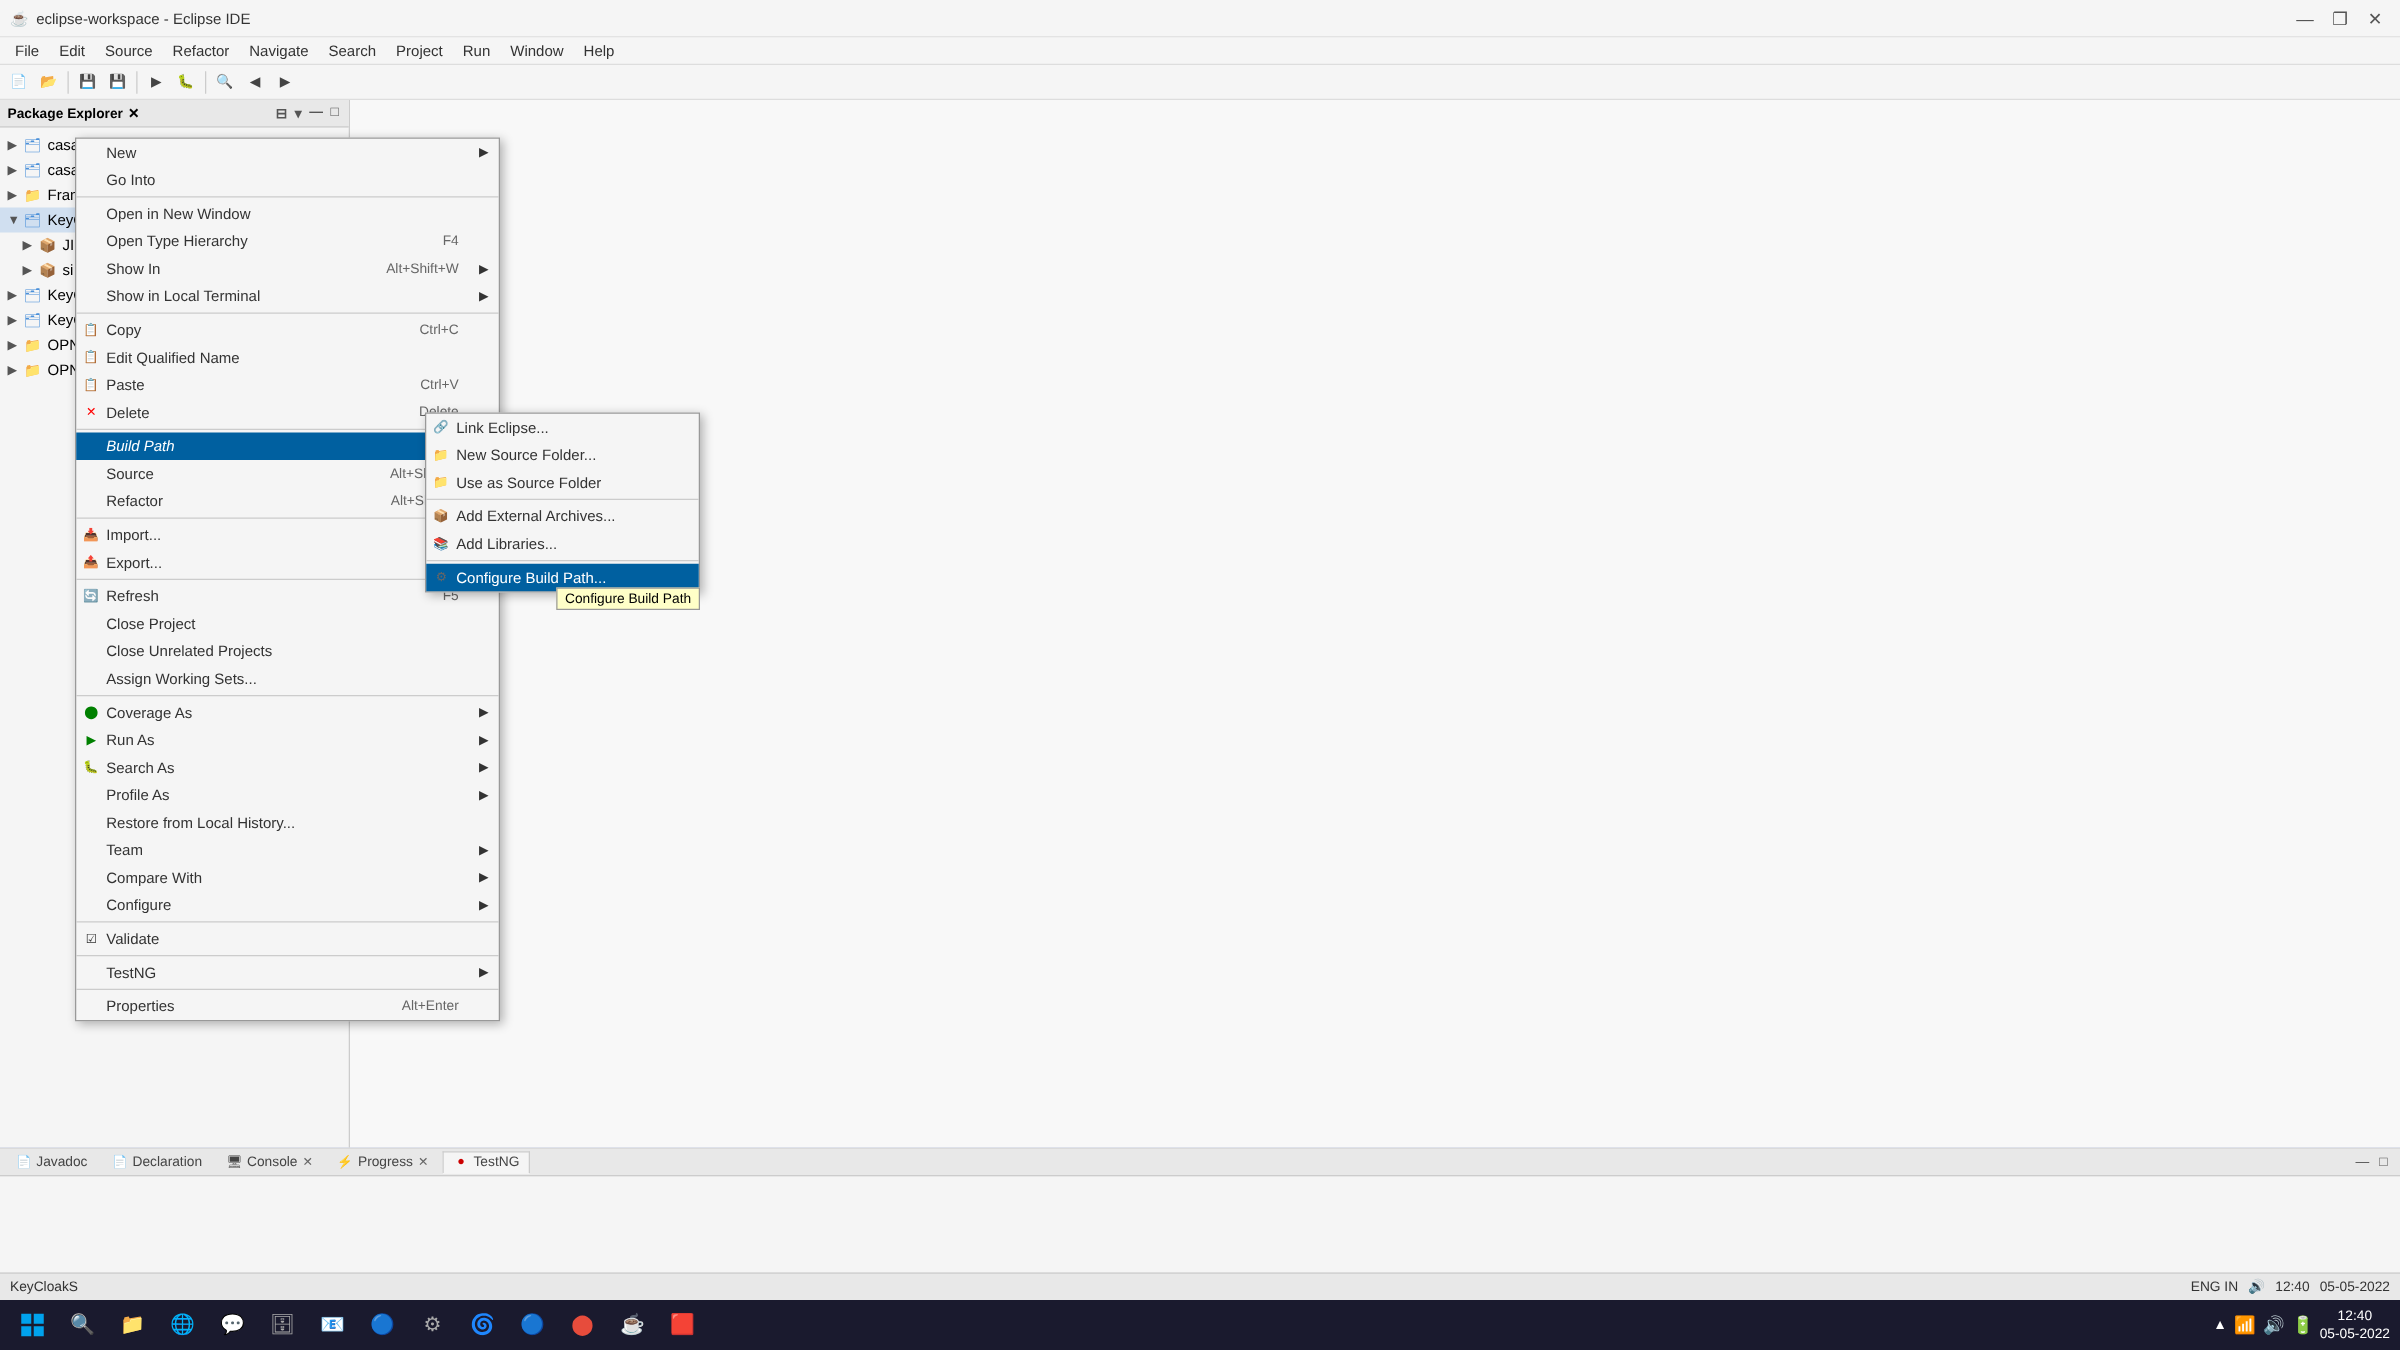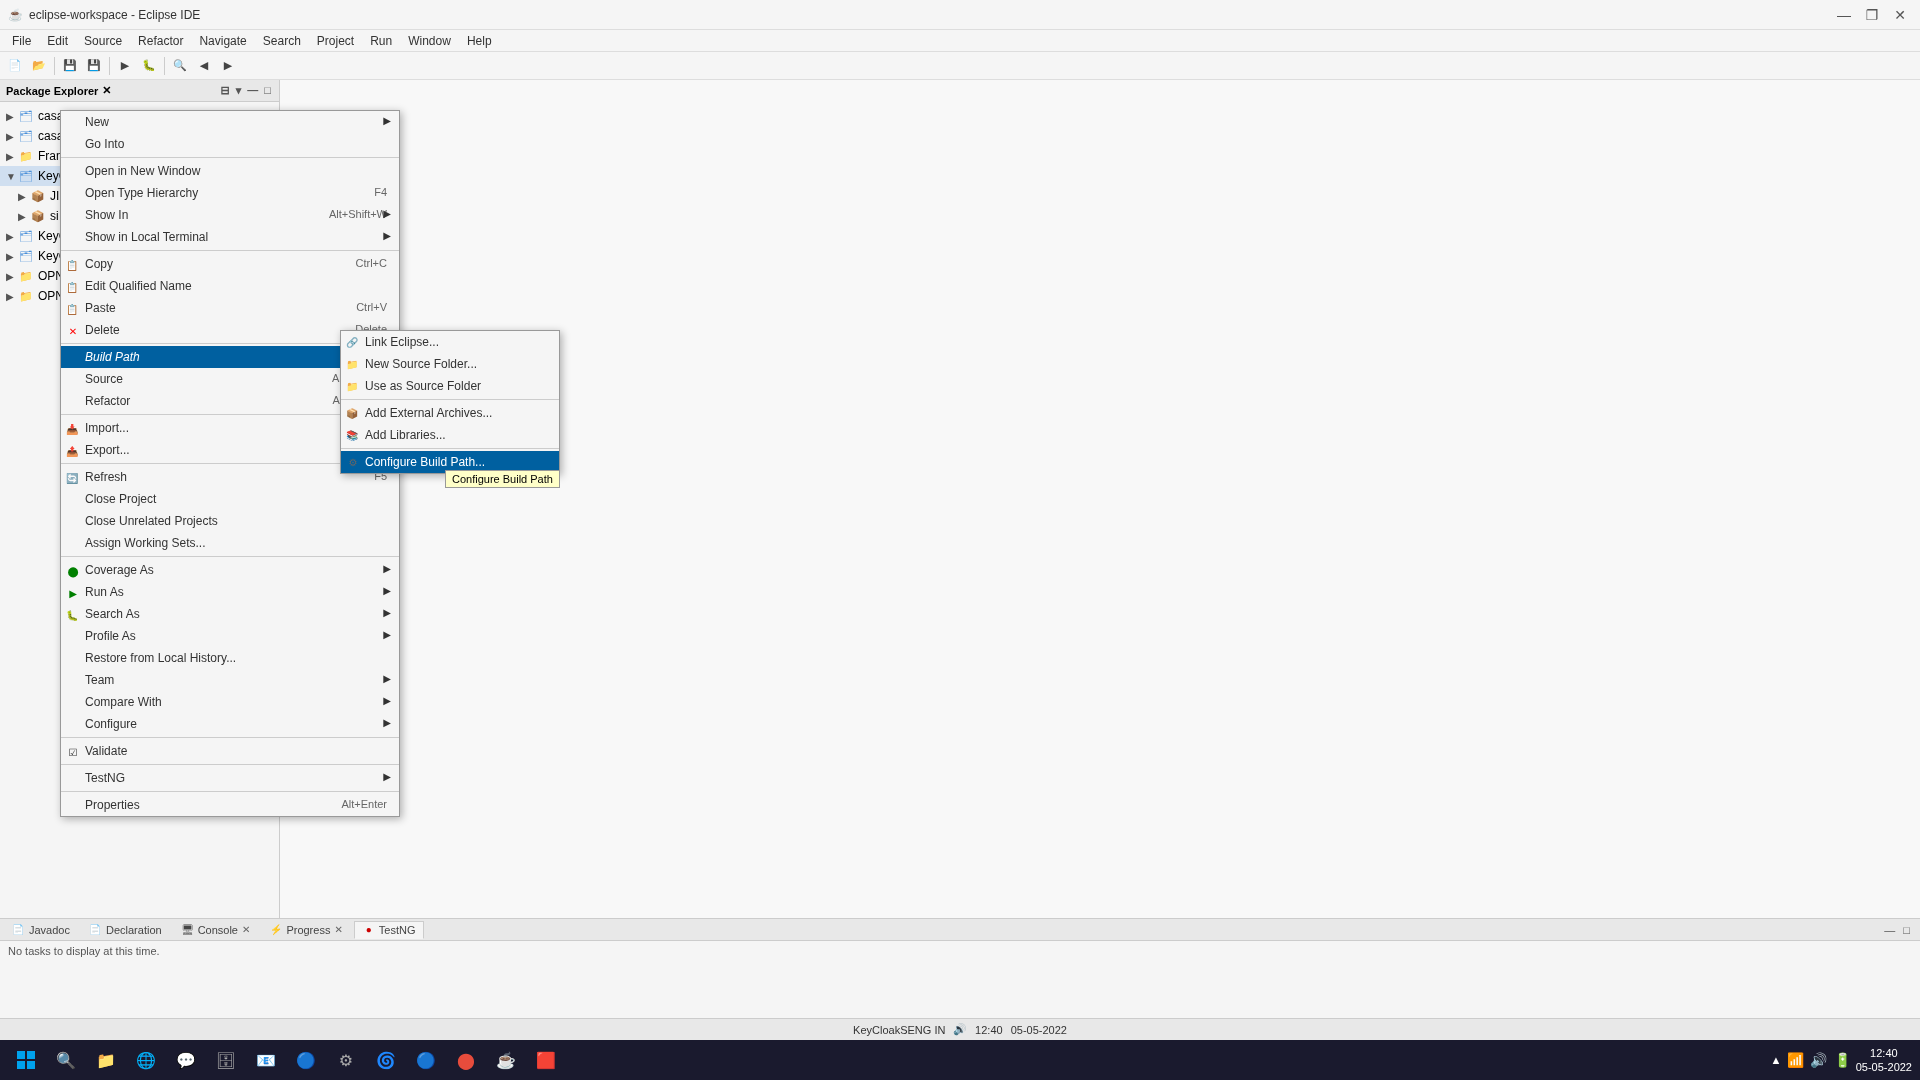--- a/index.html
+++ b/index.html
@@ -176,21 +176,22 @@
       top: 110px;
       width: 340px;
       background: #f5f5f5;
       border: 1px solid #999;
       box-shadow: 2px 2px 8px rgba(0,0,0,0.3);
       z-index: 1000;
       font-size: 12px;
     }
     .cm-item {
       display: flex;
-      padding: 4px 12px 4px 24px;
+      align-items: center;
+      padding: 4px 32px 4px 24px;
       cursor: pointer;
       position: relative;
       color: #333;
     }
     .cm-item.highlighted { background: #0060a0; color: white; font-style: italic; }
     .cm-item .cm-label {
       flex: 1;
     }
     .cm-item .cm-shortcut {
       color: #666;
@@ -337,21 +338,21 @@
     
     #statusbar {
       height: 22px;
       background: #e8e8e8;
       border-top: 1px solid #ccc;
       display: flex;
       align-items: center;
       padding: 0 8px;
       font-size: 11px;
       color: #333;
-      justify-content: center;
+      justify-content: space-between;
     }
     #statusbar .status-right {
       display: flex;
       align-items: center;
       gap: 8px;
     }
 
     
     #taskbar {
       position: absolute;
@@ -535,23 +536,20 @@
     </div>
     <div class="btab active">
       <span class="btab-icon" style="color:#c00;">●</span>
       <span>TestNG</span>
     </div>
     <div id="bottom-right-icons">
       <span class="bpanel-icon">—</span>
       <span class="bpanel-icon">□</span>
     </div>
   </div>
-  <div id="bottom-content">
-    <span>No tasks to display at this time.</span>
-  </div>
 </div>
 
 <div id="statusbar">
   <span>KeyCloakS</span>
   <div class="status-right">
     <span>ENG IN</span>
     <span>🔊</span>
     <span>12:40</span>
     <span>05-05-2022</span>
   </div>

